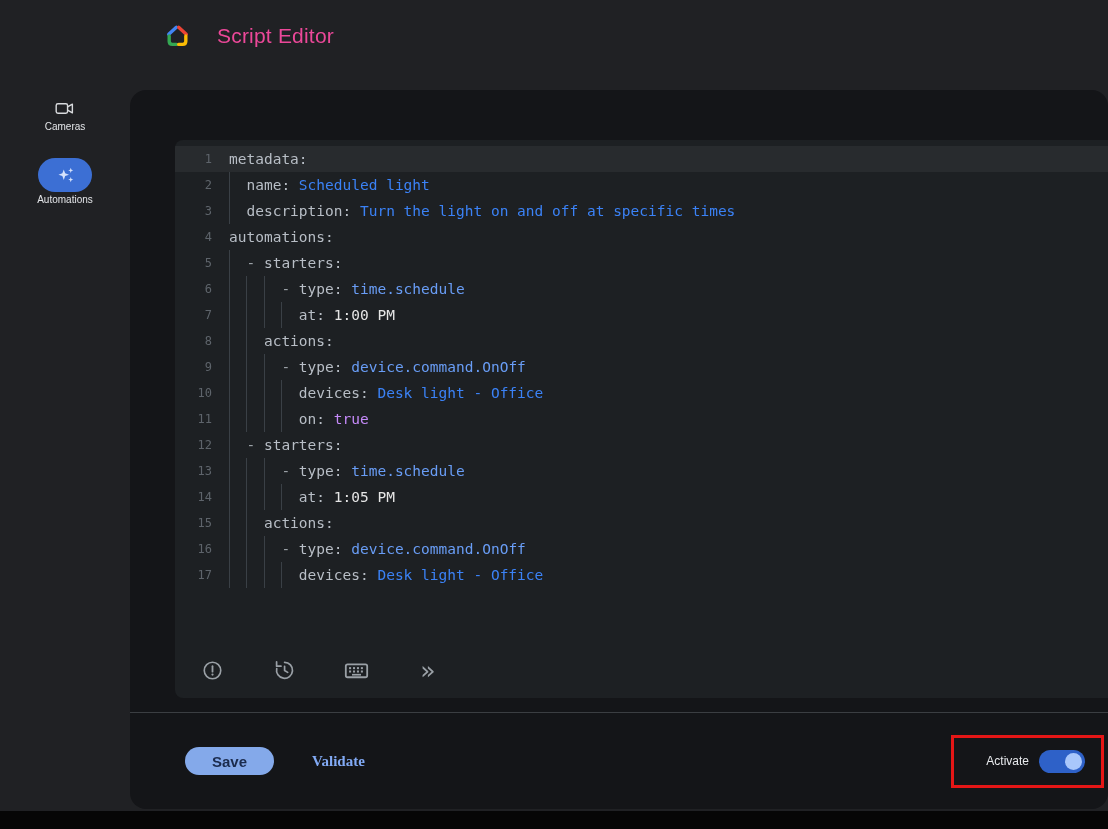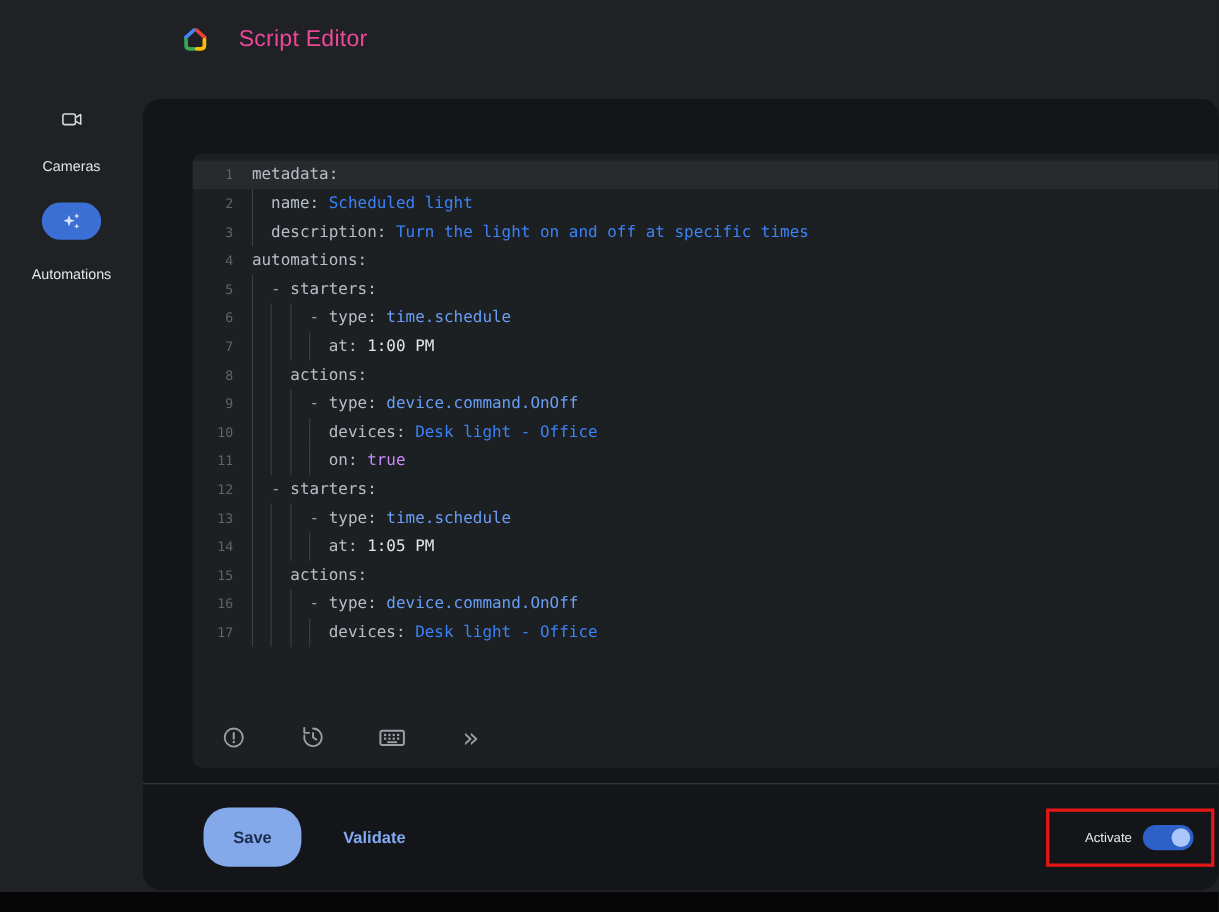--- a/index.html
+++ b/index.html
@@ -6,41 +6,41 @@
   body{
     width:1108px;height:829px;position:relative;overflow:hidden;
     background:#202124;font-family:"Liberation Sans",sans-serif;
   }
   
   .header{position:absolute;top:0;left:0;right:0;height:72px;display:flex;align-items:center;padding-left:164px;box-sizing:border-box;}
   .header .title{margin-left:26px;font-size:21px;color:#ec4899;letter-spacing:.2px;text-align:right;}
   
   .sidebar{position:absolute;left:0;top:72px;width:130px;display:flex;flex-direction:column;align-items:center;}
   .side-item{display:flex;flex-direction:column;align-items:center;cursor:pointer;margin-top:26px;}
-  .side-item .label{margin-top:24px;font-size:13px;color:#e3e5e8;}
+  .side-item .label{margin-top:2px;font-size:10px;color:#e3e5e8;}
   .pill{width:54px;height:34px;border-radius:17px;background:#3c6fd4;display:flex;align-items:center;justify-content:center;}
   
   .card{position:absolute;left:130px;top:90px;right:0;height:719px;background:#141518;border-radius:16px;overflow:hidden;}
   .editor-wrap{position:absolute;left:45px;top:50px;right:0;height:558px;background:#1d2023;border-radius:8px 0 0 8px;}
   .code-area{height:496px;overflow:hidden;padding-top:6px;}
   .code-line{display:flex;height:26px;line-height:26px;font-family:"DejaVu Sans Mono",monospace;font-size:14.5px;white-space:pre;}
   .code-line.hl{background:rgba(255,255,255,0.05);}
   .ln{width:54px;text-align:right;padding-right:17px;color:#5e646b;font-size:12px;flex:none;box-sizing:border-box;}
   .code{position:relative;flex:1;}
   .guide{position:absolute;top:0;height:26px;width:1px;background:#3a4046;}
   .key{color:#b8bec6;} .pln{color:#e8eaed;} .val{color:#e5e5e5;}
   .str{color:#3b82f6;} .blu{color:#699df6;} .boo{color:#c58af9;} .pun{color:#9aa0a6;}
   
   .ed-toolbar{height:56px;display:flex;align-items:center;gap:34px;padding-left:18px;}
   .tool-btn{width:38px;height:38px;display:flex;align-items:center;justify-content:center;cursor:pointer;border-radius:50%;}
   .more{font-size:25px;color:#9aa0a6;font-family:"DejaVu Sans",sans-serif;line-height:1;}
   
   .card-footer{position:absolute;left:0;right:0;top:622px;height:97px;border-top:1px solid #3b3e42;display:flex;align-items:center;padding-left:55px;box-sizing:border-box;}
-  .save-btn{height:54px;padding:0 27px;border-radius:23px;background:#84a9ea;color:#1b2b4d;font-size:15px;font-weight:700;display:flex;align-items:center;cursor:pointer;border:none;}
-  .validate-btn{margin-left:32px;color:#82aaf5;font-size:15px;font-weight:700;cursor:pointer;background:none;border:none;font-family:Liberation Sans, sans-serif;}
+  .save-btn{height:28px;padding:0 27px;border-radius:23px;background:#84a9ea;color:#1b2b4d;font-size:15px;font-weight:700;display:flex;align-items:center;cursor:pointer;border:none;}
+  .validate-btn{margin-left:32px;color:#82aaf5;font-size:15px;font-weight:700;cursor:pointer;background:none;border:none;font-family:Liberation Serif, serif;}
   .activate-box{margin-left:auto;margin-right:4px;border:3px solid #e51616;padding:12px 16px;display:flex;align-items:center;gap:10px;}
   .activate-label{font-size:12px;color:#e8eaed;margin-left:16px;}
   .toggle{width:46px;height:23px;border-radius:12px;background:#2e61c8;position:relative;cursor:pointer;flex:none;}
   .toggle .knob{width:17px;height:17px;border-radius:50%;background:#a9c7fb;position:absolute;right:3px;top:3px;}
   
   .bottom-strip{position:absolute;left:0;bottom:0;width:100%;height:18px;background:#060606;}
 </style>
 </head>
 <body>
 

